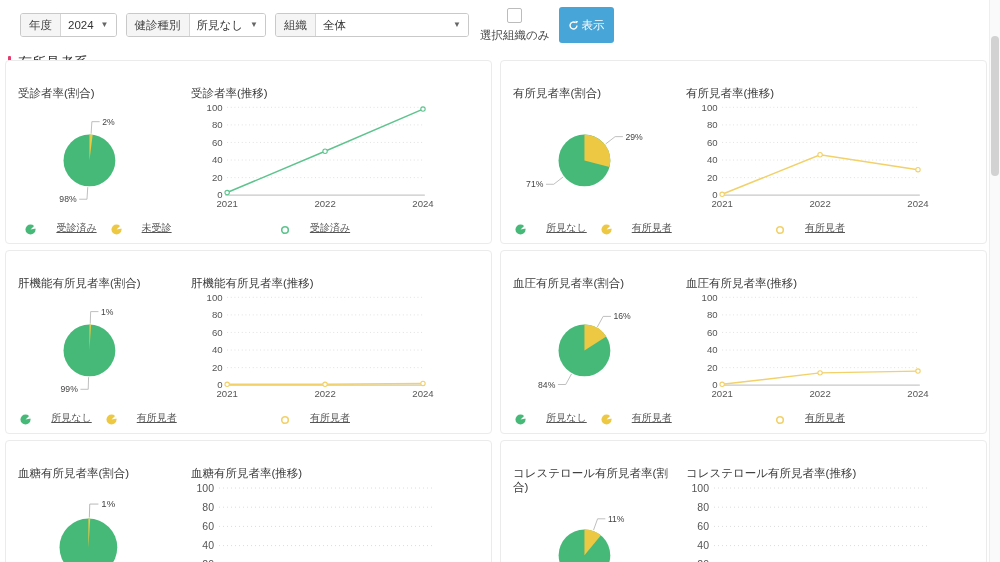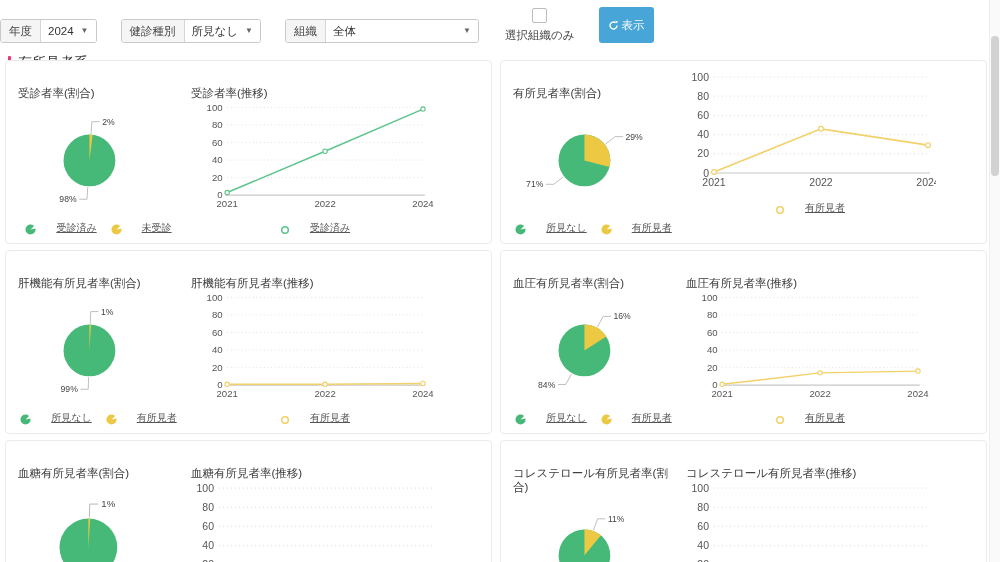--- a/index.html
+++ b/index.html
@@ -4,21 +4,21 @@
 <style>
   html,body{margin:0;padding:0;}
   body{
     width:1000px;height:562px;overflow:hidden;background:#fff;
     font-family:"Liberation Sans","DejaVu Sans",sans-serif;color:#333;
     -webkit-font-smoothing:antialiased;
   }
   .page{position:relative;width:1000px;height:562px;overflow:hidden;background:#fff;}
 
   
-  .toolbar{display:flex;align-items:flex-end;gap:24px;padding:7px 0 5px 0;}
+  .toolbar{display:flex;align-items:center;gap:9px;padding:7px 0 5px 20px;}
   .ig{display:inline-flex;align-items:stretch;border:1px solid #c9c9c9;border-radius:3px;height:22px;background:#fff;overflow:hidden;}
   .ig-label{display:flex;align-items:center;padding:0 8px;background:#f5f5f5;border-right:1px solid #d6d6d6;font-size:11.5px;color:#444;white-space:nowrap;}
   .ig-select{display:flex;align-items:center;gap:7px;padding:0 7px;font-size:11.5px;color:#333;background:#fff;cursor:pointer;white-space:nowrap;}
   .ig-select.wide{width:138px;justify-content:space-between;}
   .caret{font-size:8px;color:#666;line-height:1;}
   .chk{display:flex;align-items:center;gap:5px;font-size:11.5px;color:#444;cursor:pointer;white-space:nowrap;margin-left:2px;flex-direction:column;}
   .chk .box{width:13px;height:13px;border:1px solid #bcbcbc;border-radius:2px;background:#fff;}
   .btn{height:36px;padding:0 9px;border:none;border-radius:3px;color:#fff;font-size:11.5px;
        display:flex;align-items:center;gap:3px;cursor:pointer;font-family:inherit;}
 
@@ -173,20 +173,21 @@
             <span class="legend-item">
               <svg width="11" height="11" viewBox="0 0 12 12">
                 <circle cx="6" cy="6" r="5.5" fill="#edc843"></circle>
                 <path d="M6 6 L10.5 1.5 L11.8 5 Z" fill="#fff"></path>
               </svg>
               <span>有所見者</span>
             </span>
           </div>
         </div>
         <div class="block line-block">
+          <div class="chart-title">有所見者率(推移)</div>
           <svg viewBox="0 0 252 134" width="252" height="134">
             <text x="25" y="107.5" font-size="10.5" fill="#555" text-anchor="end">0</text>
             <line x1="30" y1="84.8" x2="244" y2="84.8" stroke="#dcdcdc" stroke-width="1" stroke-dasharray="1,3"></line>
             <text x="25" y="88.3" font-size="10.5" fill="#555" text-anchor="end">20</text>
             <line x1="30" y1="65.6" x2="244" y2="65.6" stroke="#dcdcdc" stroke-width="1" stroke-dasharray="1,3"></line>
             <text x="25" y="69.1" font-size="10.5" fill="#555" text-anchor="end">40</text>
             <line x1="30" y1="46.400000000000006" x2="244" y2="46.400000000000006" stroke="#dcdcdc" stroke-width="1" stroke-dasharray="1,3"></line>
             <text x="25" y="49.900000000000006" font-size="10.5" fill="#555" text-anchor="end">60</text>
             <line x1="30" y1="27.19999999999999" x2="244" y2="27.19999999999999" stroke="#dcdcdc" stroke-width="1" stroke-dasharray="1,3"></line>
             <text x="25" y="30.69999999999999" font-size="10.5" fill="#555" text-anchor="end">80</text>

